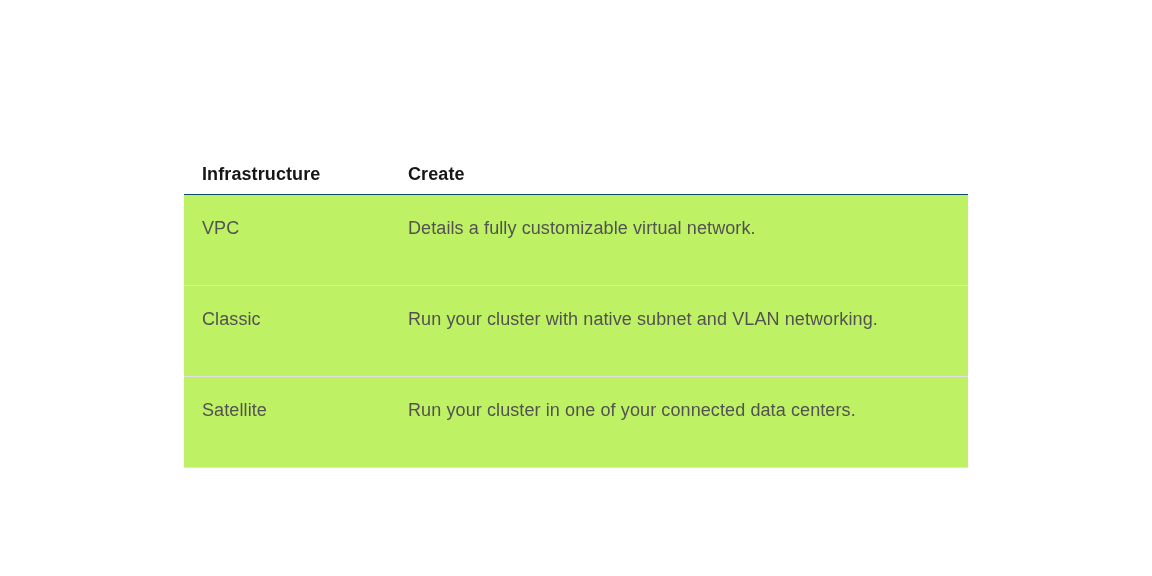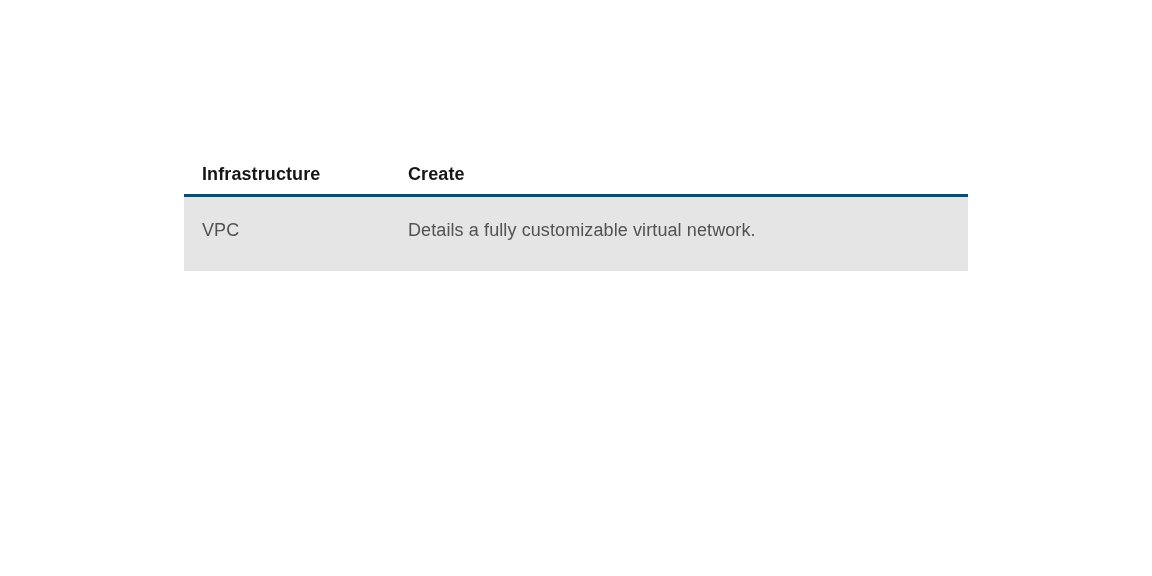--- a/index.html
+++ b/index.html
@@ -33,36 +33,36 @@
 
   thead th {
     text-align: left;
     vertical-align: middle;
     height: 39px;
     padding: 0 0 0 18px;
     font-size: 18px;
     font-weight: 700;
     color: #161616;
     letter-spacing: 0.1px;
-    border-bottom: 3px solid #0c4a6e;
+    border-bottom: 1px solid #0c4a6e;
     background: #ffffff;
     white-space: nowrap;
   }
 
   tbody td {
     text-align: left;
     vertical-align: top;
-    height: 75px;
+    height: 91px;
     padding: 23px 0 0 18px;
     font-size: 18px;
     font-weight: 400;
     color: #525252;
     letter-spacing: 0.1px;
     border-bottom: 1px solid #e0e0e0;
-    background: #e5e5e5;
+    background: #bef264;
     white-space: nowrap;
     box-sizing: border-box;
   }
 
   tbody tr:last-child td {
     border-bottom: 1px solid #e0e0e0;
   }
 </style>
 </head>
 <body>
@@ -77,15 +77,23 @@
       <tr>
         <th>Infrastructure</th>
         <th>Create</th>
       </tr>
     </thead>
     <tbody>
       <tr>
         <td>VPC</td>
         <td>Details a fully customizable virtual network.</td>
       </tr>
+      <tr>
+        <td>Classic</td>
+        <td>Run your cluster with native subnet and VLAN networking.</td>
+      </tr>
+      <tr>
+        <td>Satellite</td>
+        <td>Run your cluster in one of your connected data centers.</td>
+      </tr>
     </tbody>
   </table>
 </div>
 
 </body></html>

